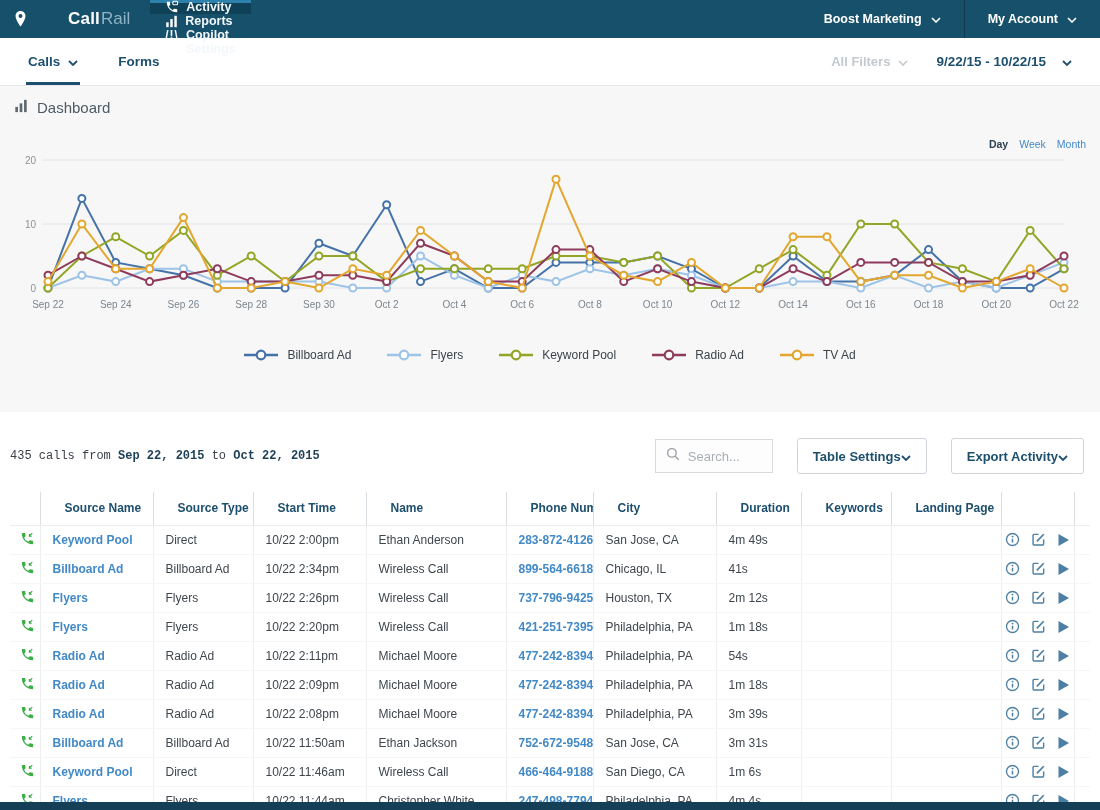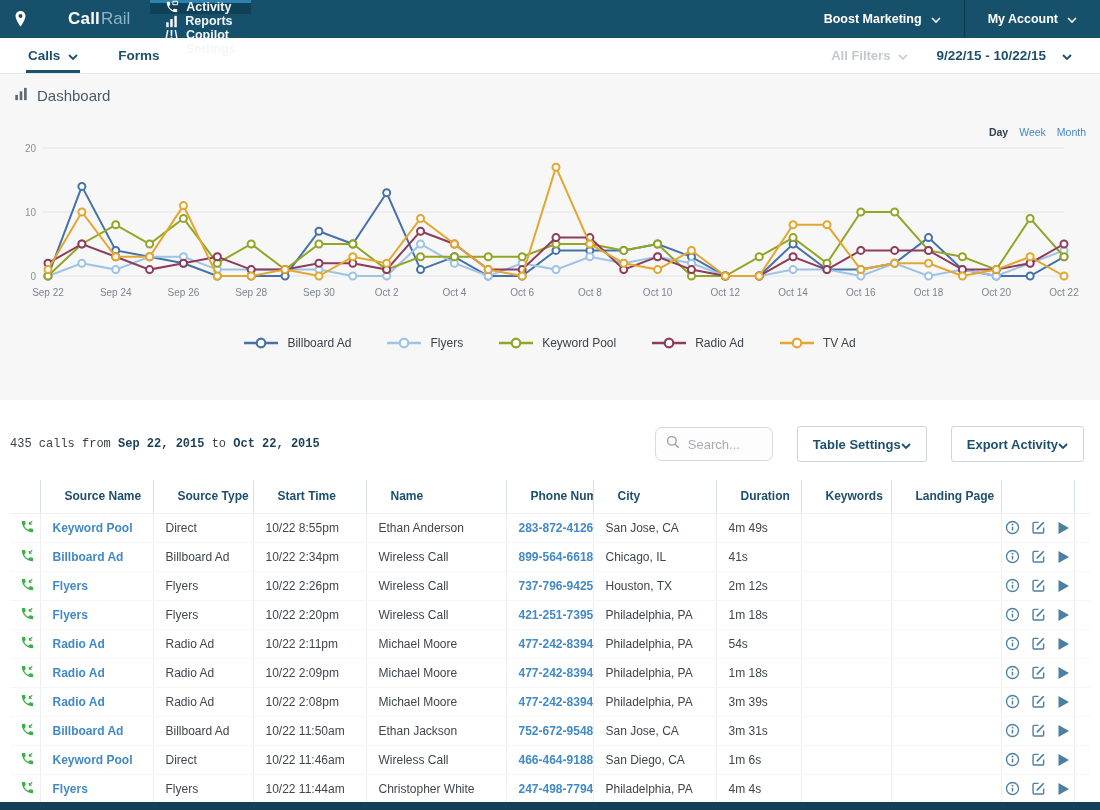--- a/index.html
+++ b/index.html
@@ -15,21 +15,21 @@
   .nav-tab { display:flex; align-items:center; gap:7px; padding:0 15px; font-size:12.5px; font-weight:700;
     color:#f2f7fa; cursor:pointer; position:relative; }
   .nav-tab.active { background:var(--navbar-active,#0f4158); box-shadow: inset 0 3px 0 var(--navbar-active-top,#2f81ad); }
   .nav-tab .tab-ic { display:flex; align-items:center; }
   .copilot-glyph { font-size:12px; font-weight:700; letter-spacing:1px; }
   .nav-right { margin-left:auto; display:flex; align-items:stretch; }
   .nav-drop { display:flex; align-items:center; gap:9px; padding:0 23px; font-size:12.5px; font-weight:700; cursor:pointer; }
   .nav-sep { width:1px; background:rgba(0,0,0,.28); }
 
   
-  .subnav { height:36px; background:#fff; border-bottom:1px solid #e6e9ec; display:flex; align-items:stretch; padding:0 28px; }
+  .subnav { height:48px; background:#fff; border-bottom:1px solid #e6e9ec; display:flex; align-items:stretch; padding:0 28px; }
   .subtab { display:flex; align-items:center; gap:8px; margin-right:40px; font-size:13.5px; font-weight:700;
     color:var(--accent-navy,#1d4f6e); position:relative; cursor:pointer; }
   .subtab.active::after { content:""; position:absolute; left:-2px; right:-2px; bottom:0; height:3px;
     background:var(--accent-navy,#1d4f6e); }
   .sub-right { margin-left:auto; display:flex; align-items:center; gap:28px; }
   .filters { display:flex; align-items:center; gap:8px; color:#c3c9ce; font-size:13px; font-weight:700; cursor:pointer; }
   .daterange { display:flex; align-items:center; gap:16px; color:var(--accent-navy,#1d4f6e); font-size:13.5px; font-weight:700; cursor:pointer; }
 
   
   .dash { height:326px; background:var(--dash-bg,#f7f7f8); position:relative; }
@@ -41,21 +41,21 @@
   #chart { position:absolute; left:14px; top:66px; width:1072px; height:172px; }
   #legend { position:absolute; left:0; right:0; top:262px; display:flex; justify-content:center; gap:36px; }
   .lg-item { display:flex; align-items:center; gap:9px; font-size:12px; color:#3c434a; }
 
   
   .calls { background:#fff; }
   .calls-bar { display:flex; align-items:center; padding:26px 16px 18px 10px; }
   .summary { font-size:12px; color:#3a4148;font-family:Liberation Mono, monospace; }
   .summary b { color:#1d3f57; font-weight:700; }
   .controls { margin-left:auto; display:flex; align-items:center; gap:24px; }
-  .search { width:118px; height:34px; border:1px solid #d6dadd; border-radius:7px; background:#fdfdfd;
+  .search { width:118px; height:34px; border:1px solid #d6dadd; border-radius:0; background:#fdfdfd;
     display:flex; align-items:center; gap:8px; padding:0 10px; color:#9aa1a8; }
   .search input { border:none; outline:none; background:transparent; width:80px; font-size:13px;
     color:#6a7177; font-family:"Liberation Sans", sans-serif; }
   .search input::placeholder { color:#a8aeb4; }
   .btn { height:36px; border:1px solid #cfd5da; border-radius:3px; background:#fff; display:flex;
     align-items:center; padding:0 15px; font-size:13px; font-weight:700;
     color:var(--accent-navy,#1d4f6e); cursor:pointer; }
 
   
   table { width:1080px; margin:0 10px; border-collapse:collapse; table-layout:fixed; font-size:12px; }
@@ -476,21 +476,21 @@
     <tbody id="rows">
         <tr>
     <td><span style="display:inline-flex;">
       <svg width="15" height="15" viewBox="0 0 24 24">
                 <path d="M6.62 10.79c1.44 2.83 3.76 5.14 6.59 6.59l2.2-2.2c.27-.27.67-.36 1.02-.24 1.12.37 2.33.57 3.57.57.55 0 1 .45 1 1V20c0 .55-.45 1-1 1-9.39 0-17-7.61-17-17 0-.55.45-1 1-1h3.5c.55 0 1 .45 1 1 0 1.25.2 2.45.57 3.57.11.35.03.74-.25 1.02l-2.2 2.2z" fill="#3aae47"></path>
                 <path d="M19.6 3.4l-4.6 4.6M15 4.6v3.8h3.8" fill="none" stroke="#3aae47" stroke-width="1.8"></path>
               </svg>
     </span></td>
     <td><a class="srclink">Keyword Pool</a></td>
     <td>Direct</td>
-    <td>10/22 8:55pm</td>
+    <td>10/22 2:00pm</td>
     <td>Ethan Anderson</td>
     <td><a class="phlink">283-872-4126</a></td>
     <td>San Jose, CA</td>
     <td>4m 49s</td>
     <td></td>
     <td></td>
     <td>
             <span class="acts">
       <span class="ai">
         <svg width="15" height="15" viewBox="0 0 16 16">

